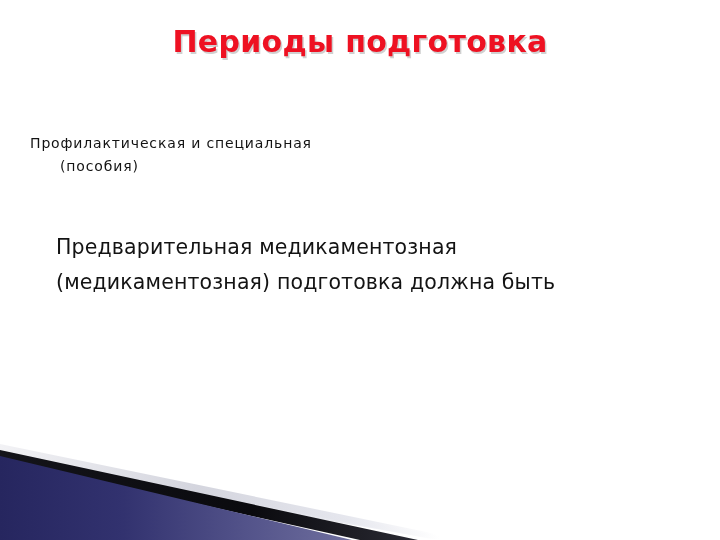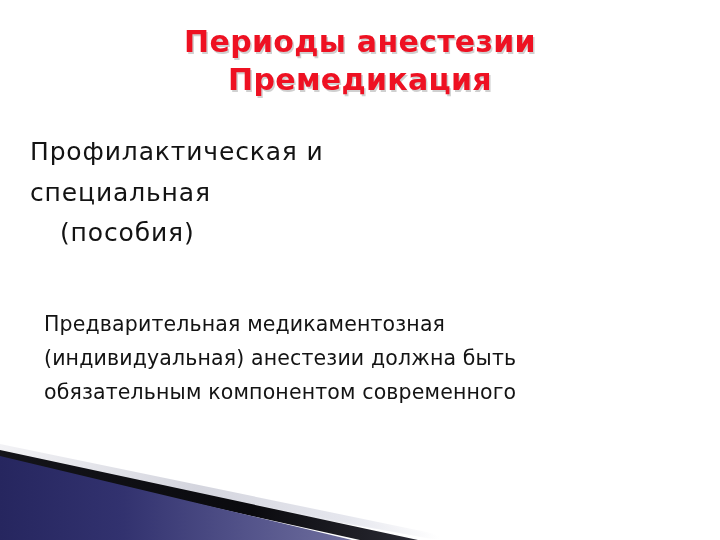--- a/index.html
+++ b/index.html
@@ -50,40 +50,40 @@
     top: 132px;
     width: 720px;
   }
 
   .para {
     color: #131313;
     margin: 0;
   }
 
   .para-1 {
-    font-size: 25px;
+    font-size: 14px;
     line-height: 1.62;
     letter-spacing: 0.85px;
     padding-left: 30px;
     padding-right: 250px;
     text-indent: -0px;
   }
   .para-1 .wrap-line {
     display: block;
   }
   .para-1 .wrap-line.indent {
     padding-left: 30px;
   }
 
   .para-2 {
     margin-top: 53px;
     font-size: 20.5px;
     line-height: 1.68;
     letter-spacing: 0.15px;
-    padding-left: 44px;
+    padding-left: 56px;
     padding-right: 55px;
   }
   .para-2 .wrap-line {
     display: block;
   }
 
   
   .decor {
     position: absolute;
     left: 0;
@@ -92,35 +92,33 @@
     height: 110px;
     pointer-events: none;
   }
 </style>
 </head>
 <body>
 
 <div class="slide">
 
   <div class="title-block">
-    <span class="title-line line1">Периоды анестезии</span>
-    <span class="title-line line2">Премедикация</span>
+    <span class="title-line line1">Периоды подготовка</span>
   </div>
 
   <div class="body-area">
 
     <div class="para para-1">
       <span class="wrap-line">Профилактическая и специальная</span>
       <span class="wrap-line indent">(пособия)</span>
     </div>
 
     <div class="para para-2">
       <span class="wrap-line">Предварительная медикаментозная</span>
-      <span class="wrap-line">(индивидуальная) анестезии должна быть</span>
-      <span class="wrap-line">обязательным компонентом современного</span>
+      <span class="wrap-line">(медикаментозная) подготовка должна быть</span>
     </div>
 
   </div>
 
   <svg class="decor" viewBox="0 0 720 110" preserveAspectRatio="none">
     <defs>
       <linearGradient id="navyGrad" x1="0" y1="0" x2="1" y2="0">
         <stop offset="0%" stop-color="#26265f"></stop>
         <stop offset="35%" stop-color="#32326f"></stop>
         <stop offset="70%" stop-color="#53538a"></stop>

